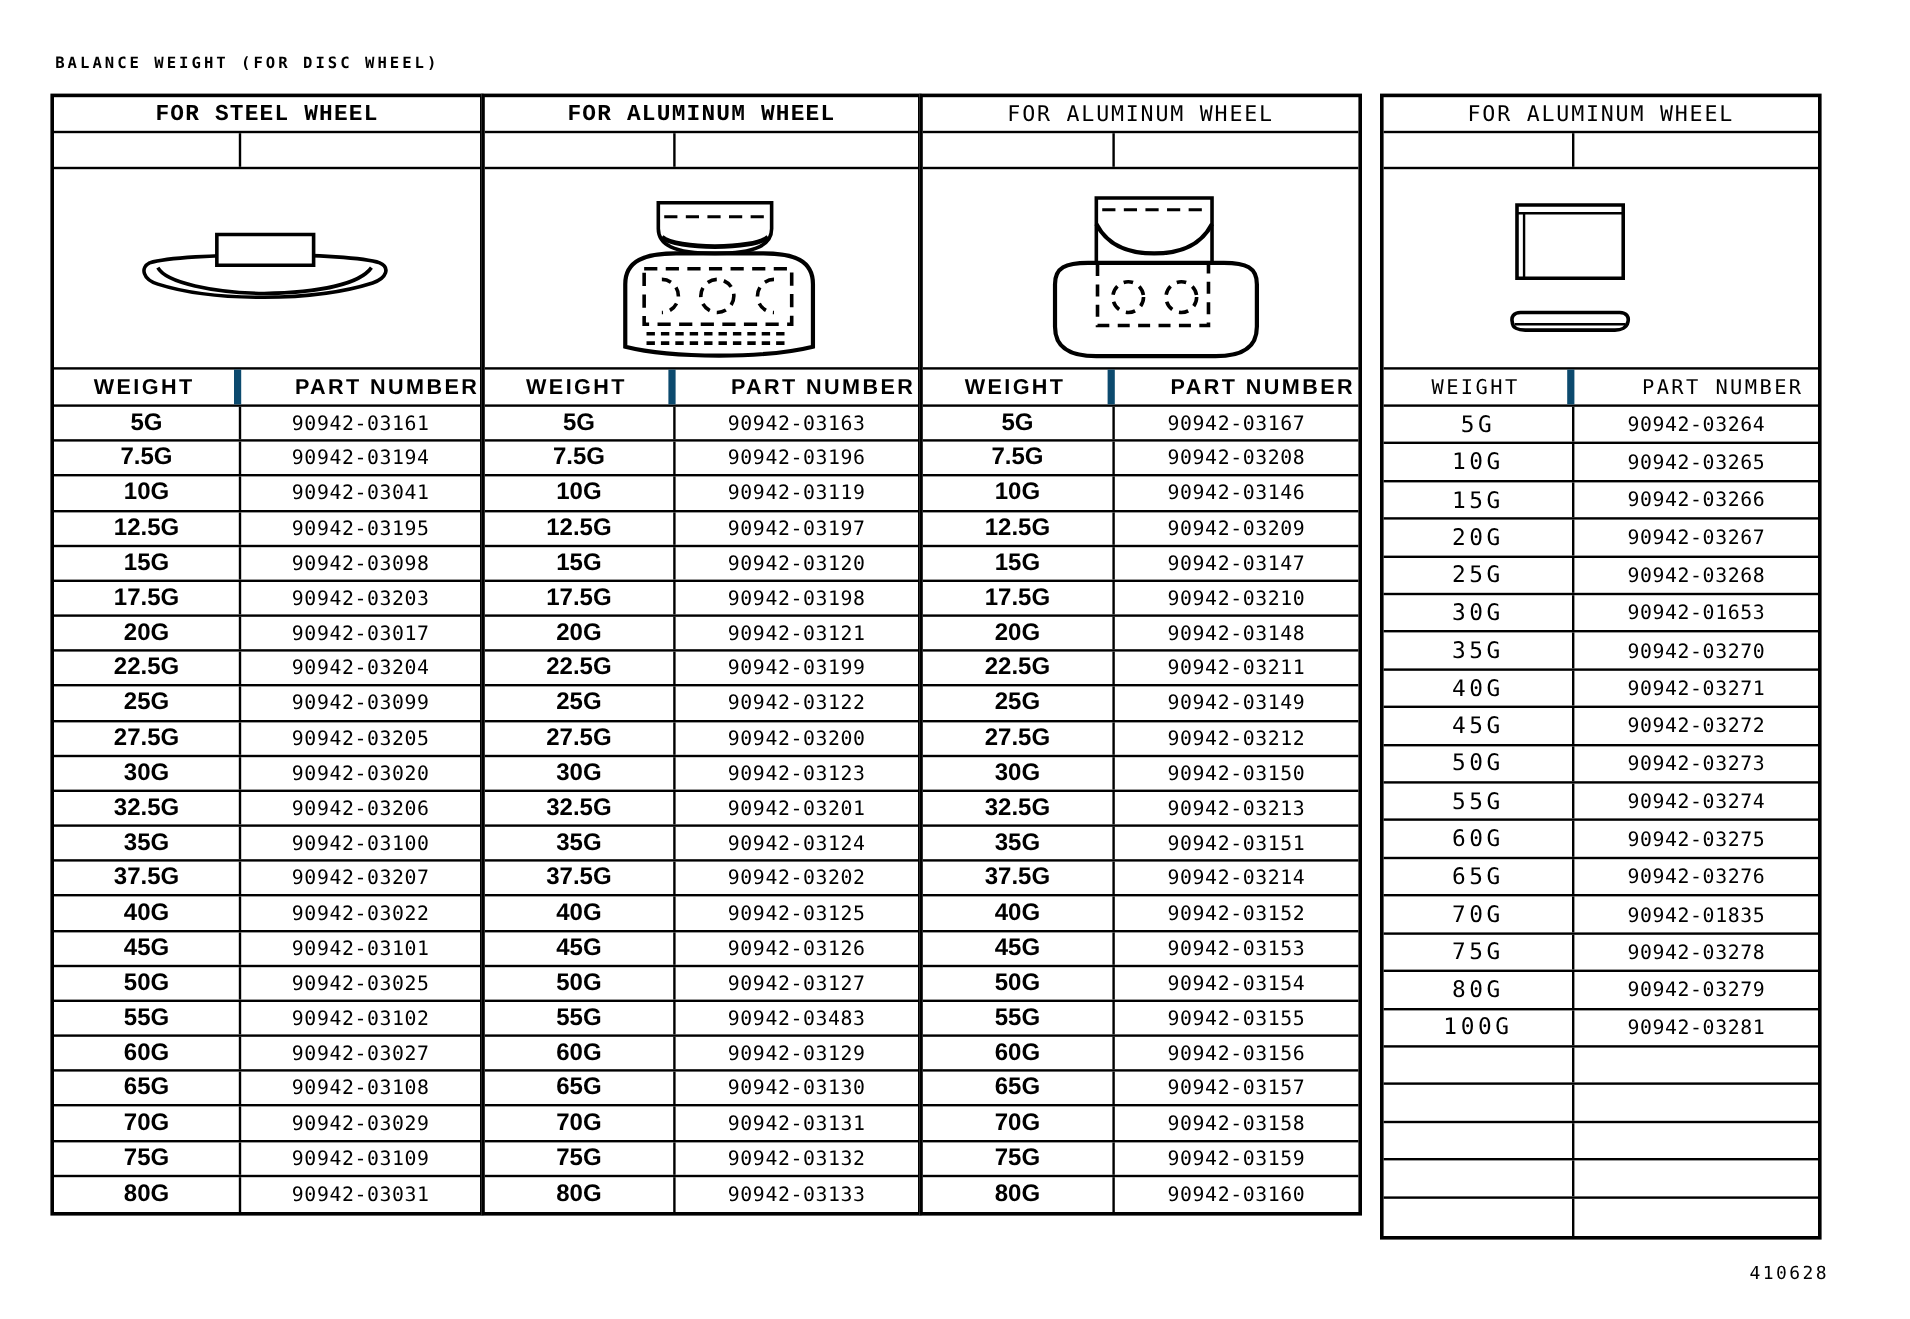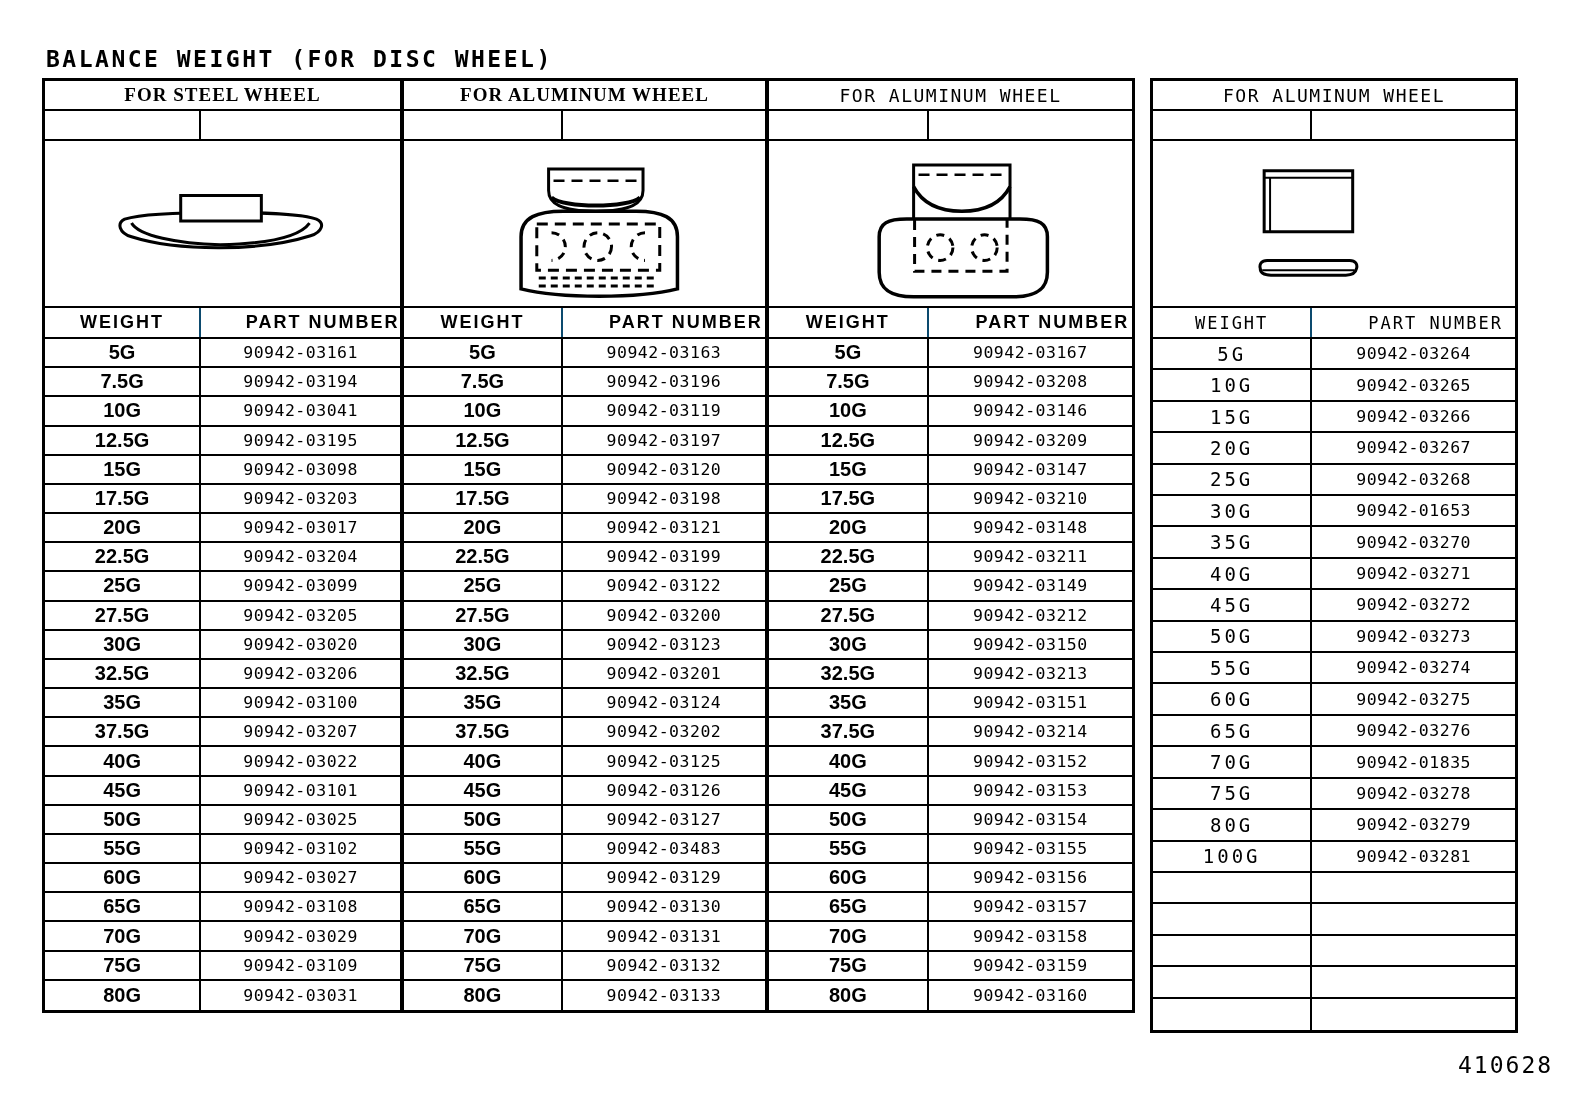--- a/index.html
+++ b/index.html
@@ -1,59 +1,59 @@
 <!DOCTYPE html>
 <html><head>
 <meta charset="utf-8">
 <style>
   html,body{margin:0;padding:0;background:#fff;}
   body{width:1592px;height:1099px;position:relative;color:#000;
        font-family:"DejaVu Sans Mono",monospace;}
   .page{position:absolute;inset:0;background:#fff;}
 
-  .title{position:absolute;left:46px;top:46px;font-size:23px;font-weight:bold;
+  .title{position:absolute;left:46px;top:46px;font-size:13px;font-weight:bold;
          letter-spacing:2.5px;white-space:nowrap;}
 
   .tbl{position:absolute;top:78px;border:3px solid #000;background:#fff;
        box-sizing:border-box;display:flex;flex-direction:column;}
   .t0{left:42px;width:361px;height:935px;}
   .t1{left:401px;width:367px;height:935px;}
   .t2{left:766px;width:369px;height:935px;}
   .t3{left:1150px;width:368px;height:955px;}
 
   .thead{height:30px;border-bottom:2px solid #000;display:flex;align-items:center;
          justify-content:center;font-size:19px;letter-spacing:1.5px;box-sizing:border-box;}
-  .t0 .thead,.t1 .thead{font-family:Liberation Serif, serif;font-weight:bold;letter-spacing:1px;}
+  .t0 .thead,.t1 .thead{font-family:Liberation Mono, monospace;font-weight:bold;letter-spacing:1px;}
   .t2 .thead,.t3 .thead{font-family:"DejaVu Sans Mono",monospace;font-weight:normal;font-size:18px;}
 
   .subrow{height:30px;border-bottom:2px solid #000;display:flex;box-sizing:border-box;}
   .subrow .sw{width:44%;border-right:2px solid #000;box-sizing:border-box;}
   .subrow .sp{flex:1;}
 
   .drawing{height:167px;border-bottom:2px solid #000;box-sizing:border-box;
            display:flex;align-items:stretch;justify-content:stretch;}
   .drawing svg{width:100%;height:100%;}
 
   .colhead{height:31px;border-bottom:2px solid #000;display:flex;box-sizing:border-box;
            font-family:"Liberation Sans",sans-serif;font-weight:bold;font-size:18px;letter-spacing:2px;}
   .t3 .colhead{font-family:"DejaVu Sans Mono",monospace;font-weight:normal;font-size:17px;}
   .colhead .ch{display:flex;align-items:center;justify-content:center;box-sizing:border-box;}
-  .colhead .ch.w{width:44%;border-right:2px solid #0c4a6e;}
+  .colhead .ch.w{width:44%;border-right:6px solid #0c4a6e;}
   .colhead .ch.p{flex:1;margin-left:44px;}
 
   .rows{flex:1;display:grid;grid-auto-rows:1fr;}
   .drow{display:flex;border-bottom:2px solid #000;box-sizing:border-box;}
   .drow:last-child{border-bottom:none;}
   .cell{display:flex;align-items:center;justify-content:center;box-sizing:border-box;overflow:hidden;}
   .wcell{width:44%;border-right:2px solid #000;
          font-family:"Liberation Sans",sans-serif;font-weight:bold;font-size:20px;}
   .pcell{flex:1;font-family:"DejaVu Sans Mono",monospace;font-size:16.5px;letter-spacing:0.5px;}
   .t3 .wcell{font-family:"DejaVu Sans Mono",monospace;font-weight:normal;font-size:19px;letter-spacing:3px;}
 
-  .fig-code{position:absolute;left:1458px;top:1052px;font-size:23px;letter-spacing:2px;}
+  .fig-code{position:absolute;left:1458px;top:1052px;font-size:15px;letter-spacing:2px;}
 
   svg path,svg rect,svg line,svg circle{vector-effect:non-scaling-stroke;}
 </style>
 </head>
 <body>
 
 <div class="page">
 
   <div class="title">BALANCE WEIGHT (FOR DISC WHEEL)</div>
 

